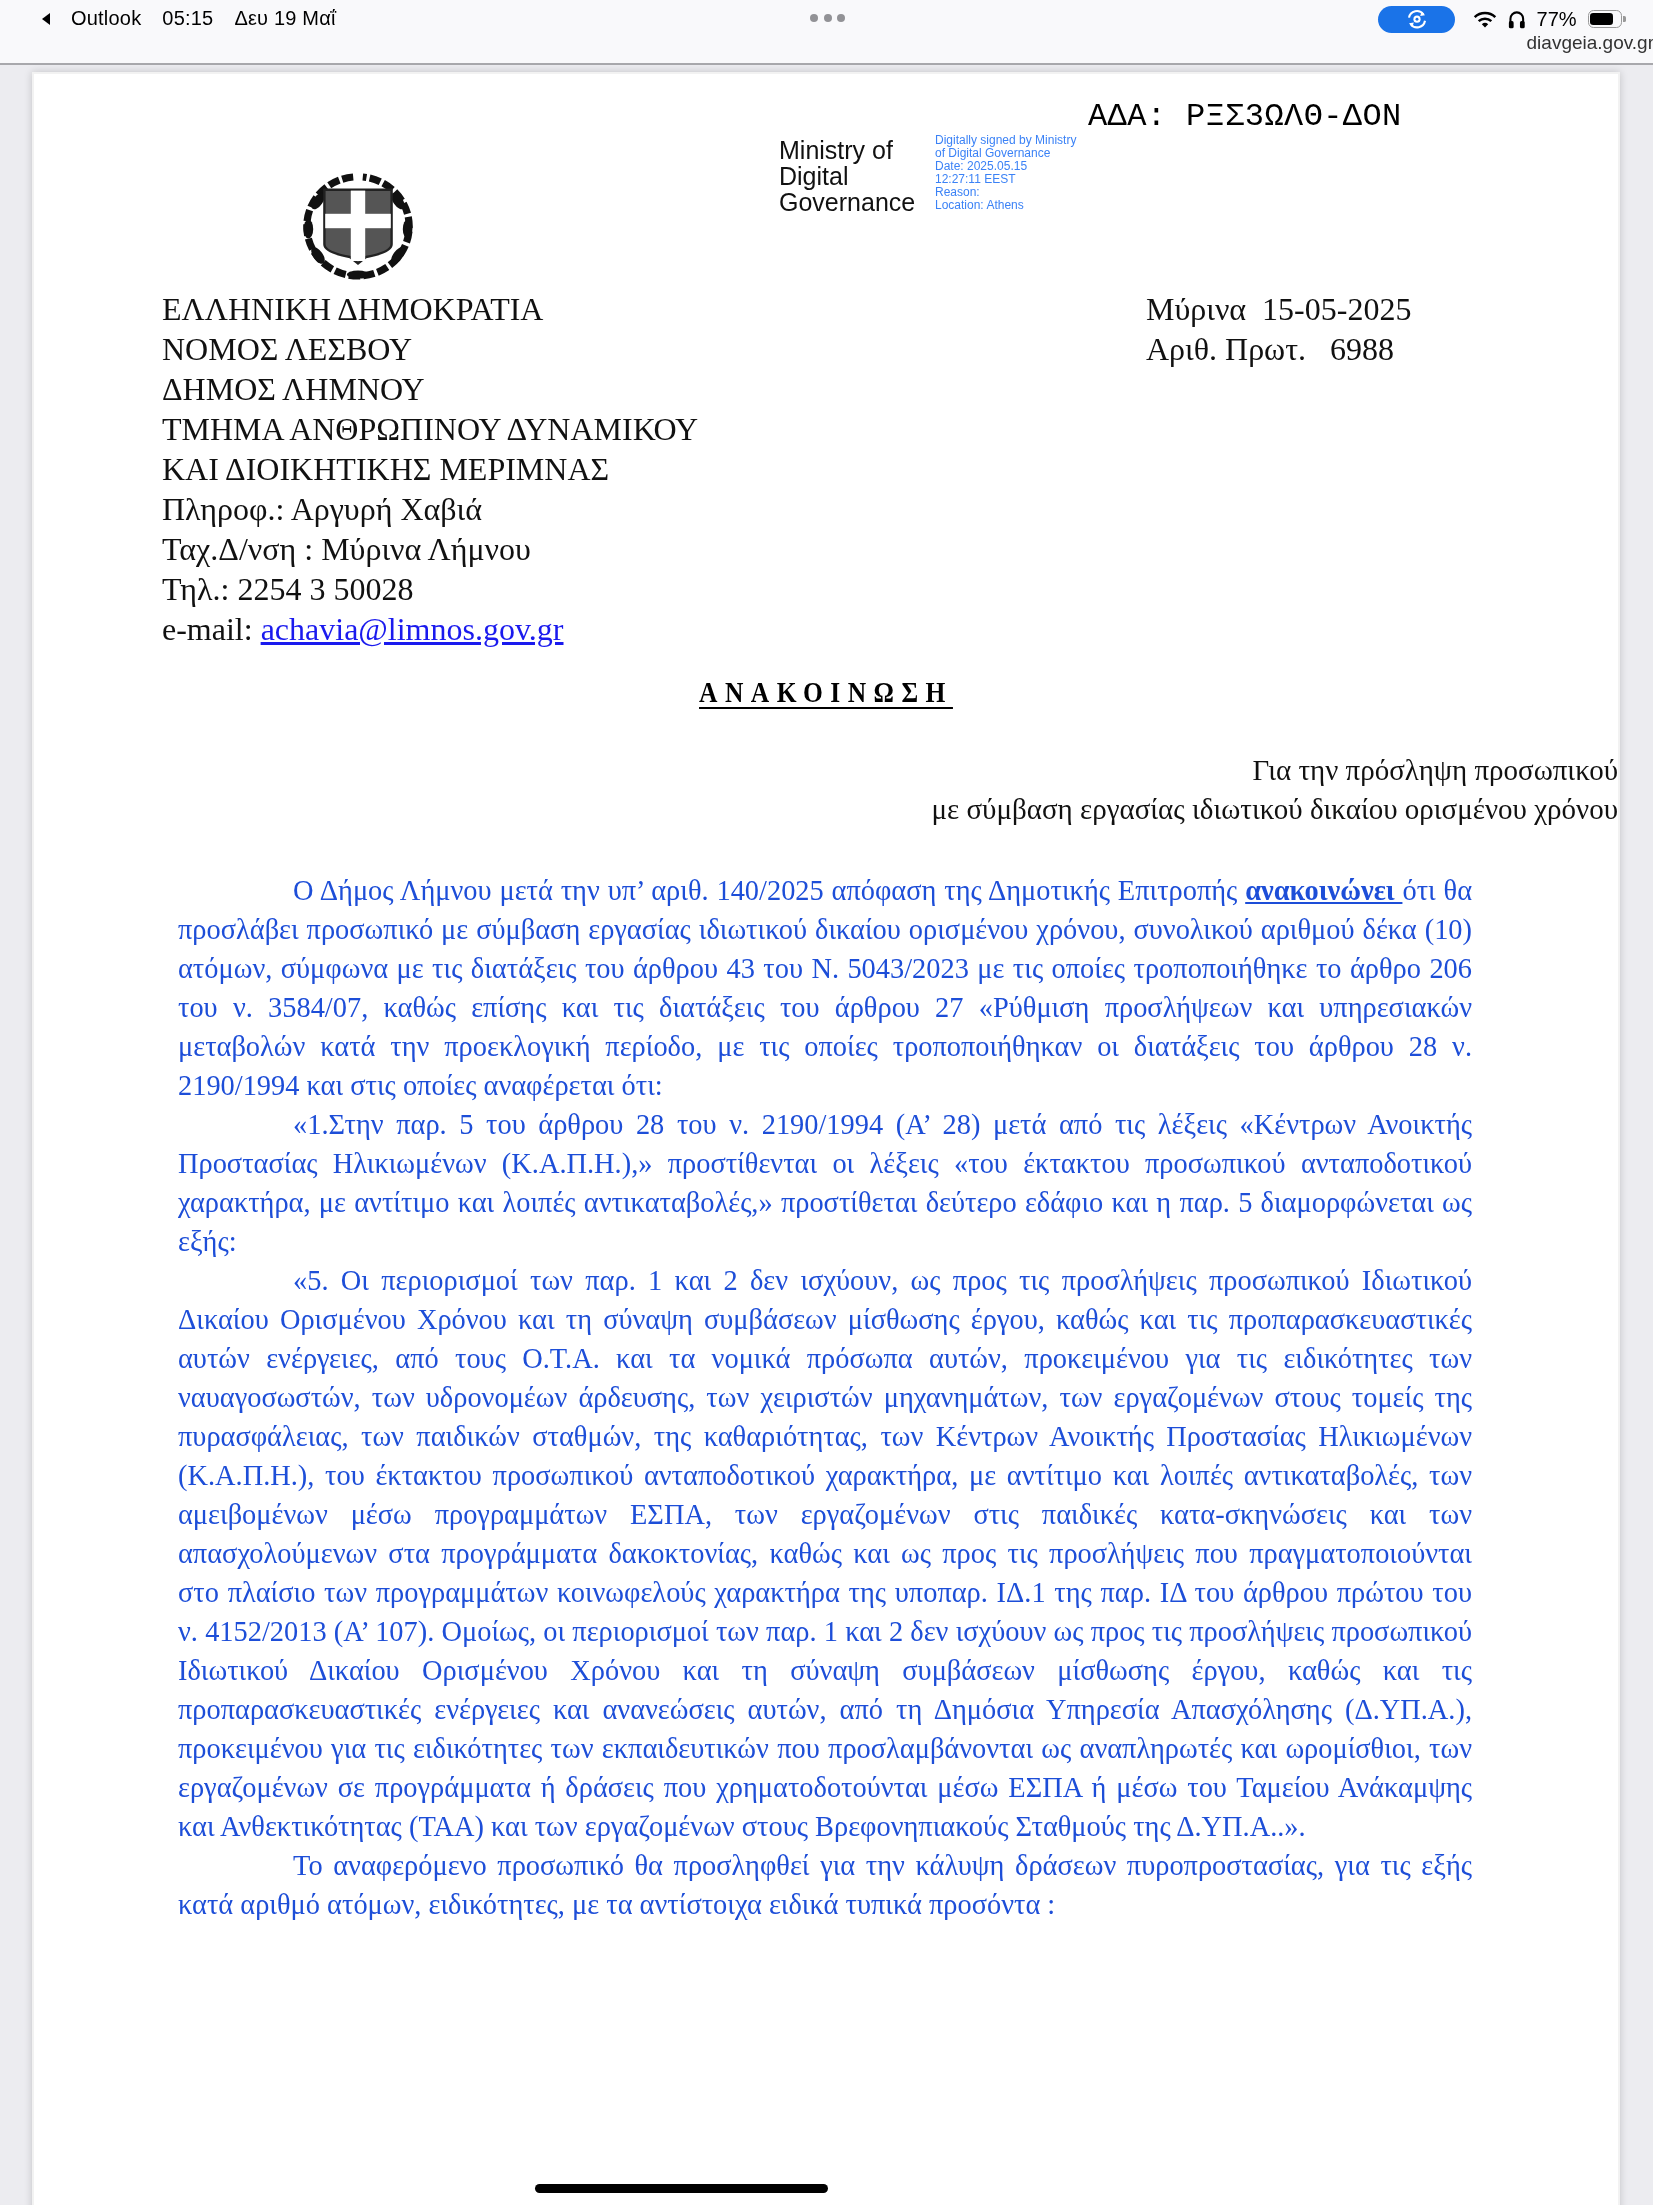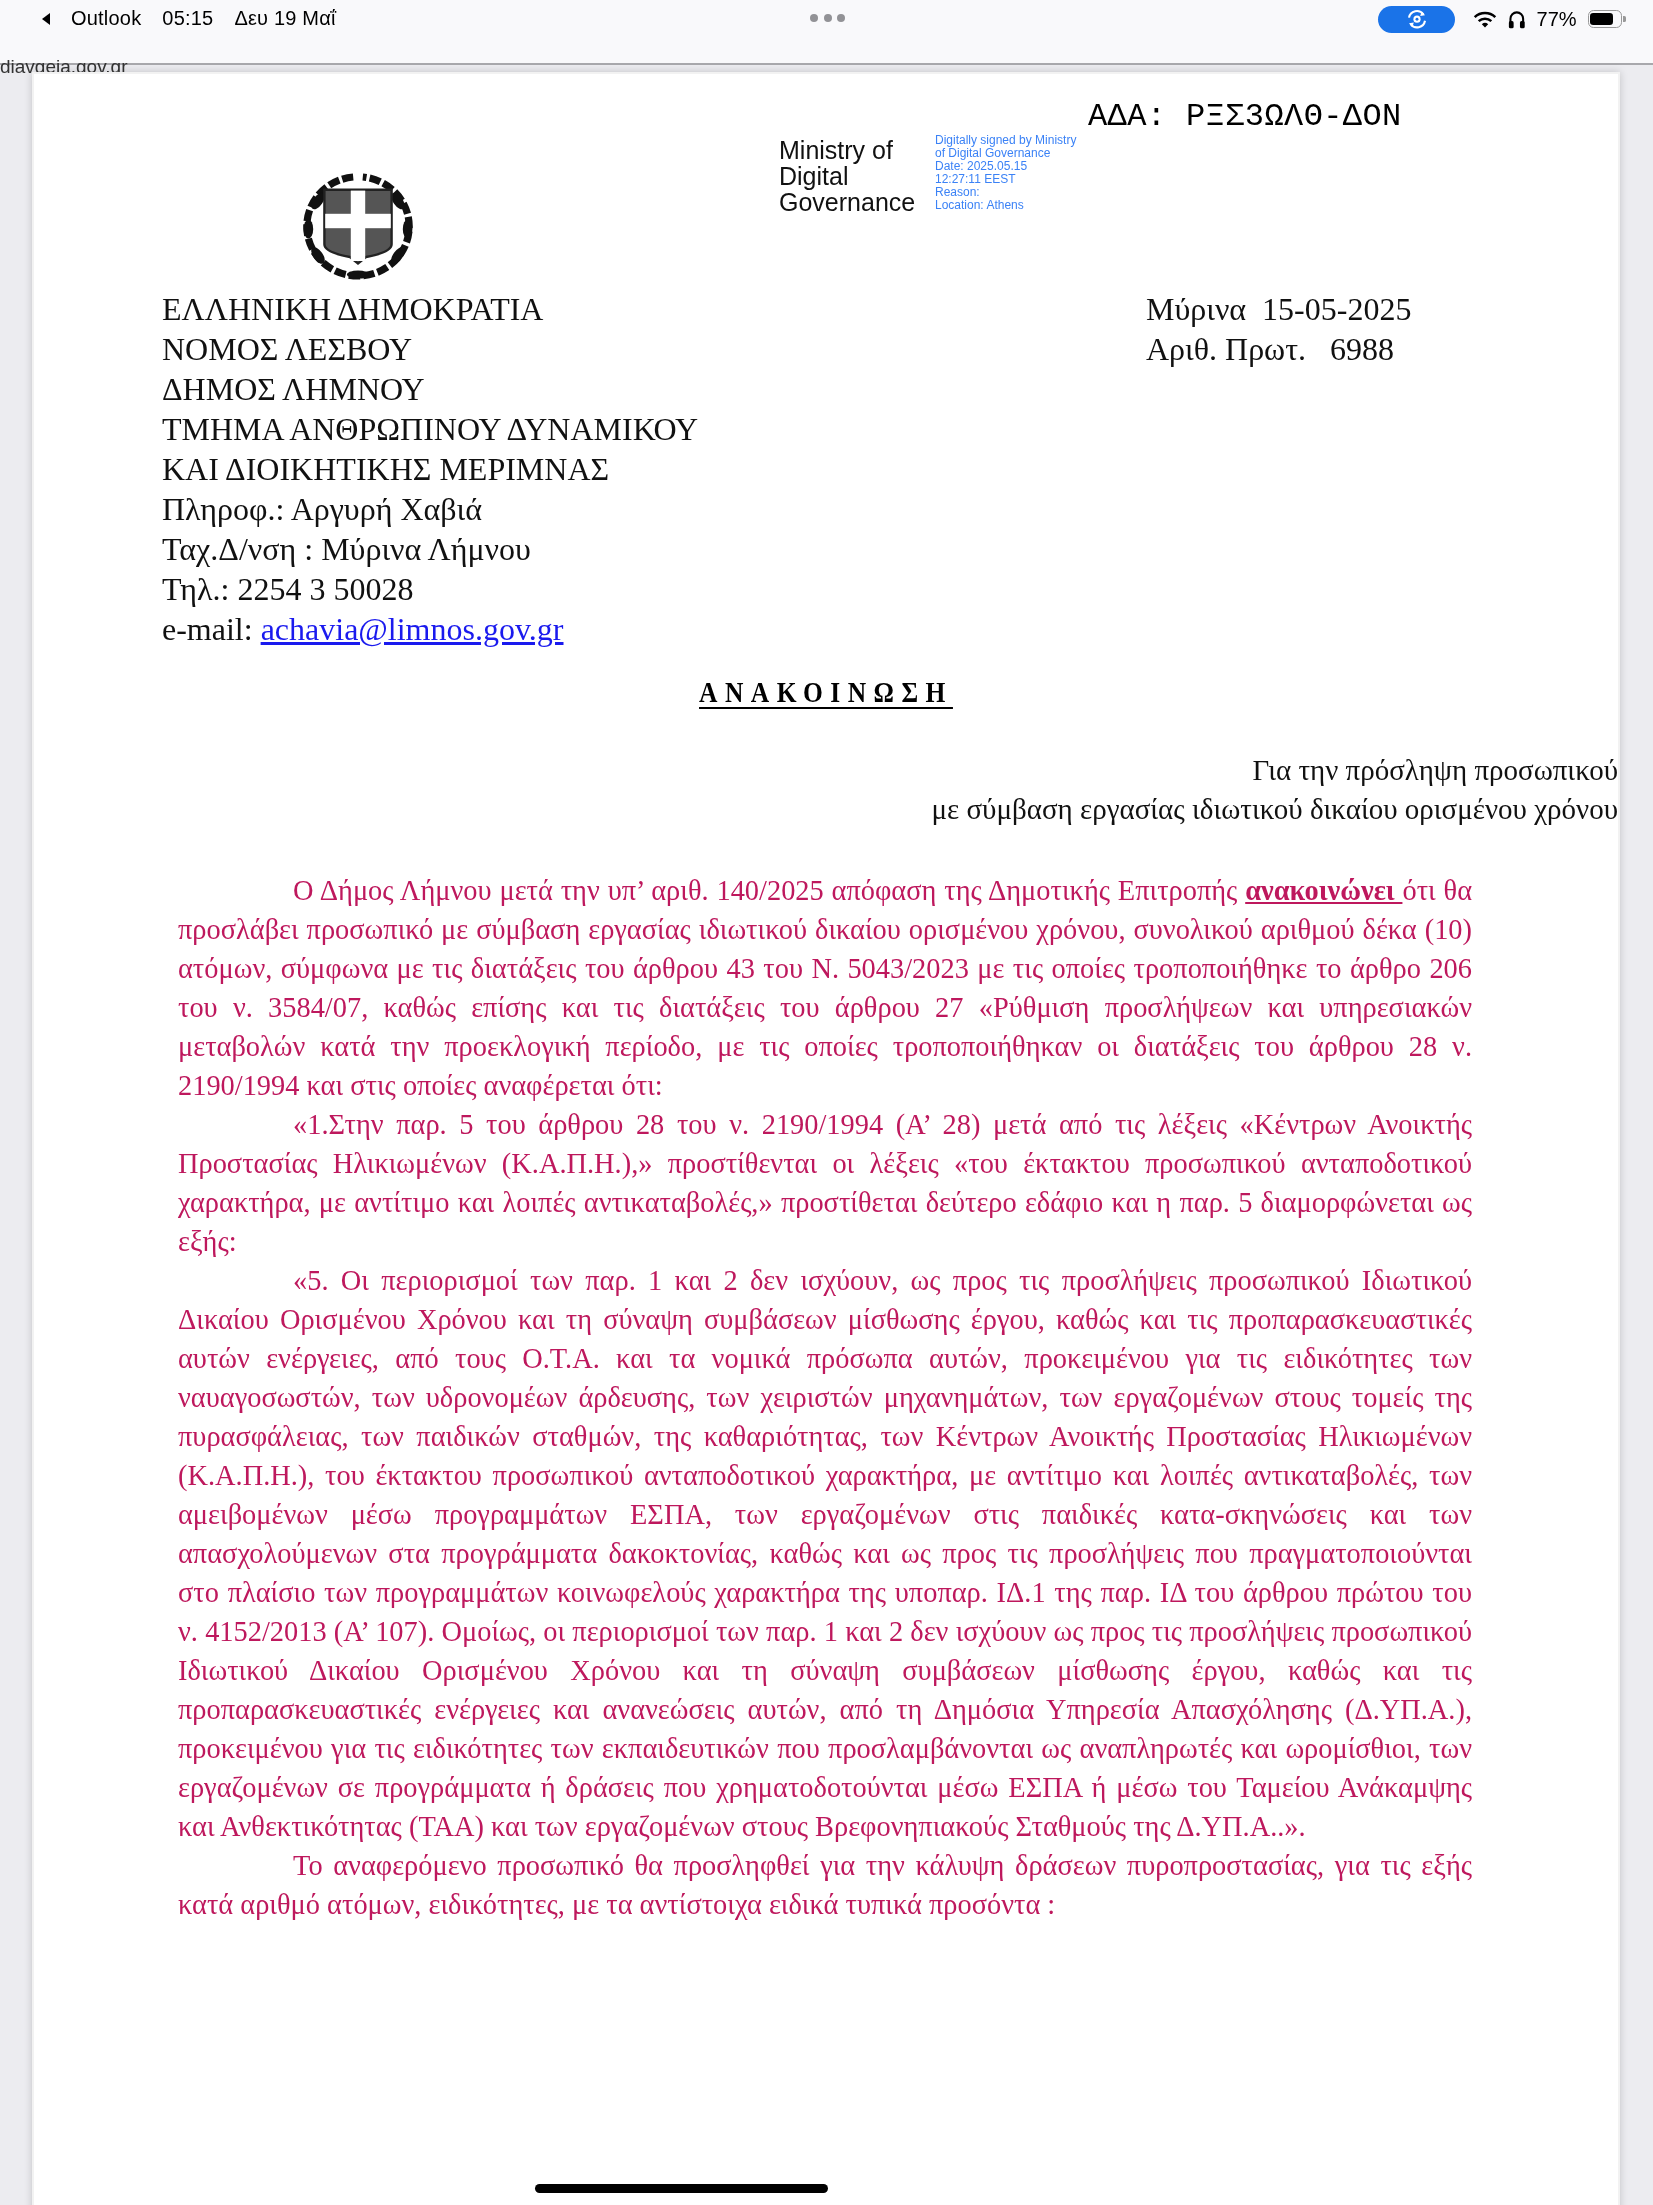--- a/index.html
+++ b/index.html
@@ -11,21 +11,21 @@
   .statusbar {
     position:absolute; left:0; top:0; width:1654px; height:63px;
     background:#f9f9fb; border-bottom:2.4px solid #a8a8ac;
     font-family:"Liberation Sans", sans-serif; color:#000;
   }
   .sb-left { position:absolute; left:42px; top:7.2px; font-size:20px; letter-spacing:0.2px; display:flex; gap:21px; align-items:center;}
   .sb-back { display:flex; align-items:center; gap:21px; }
   .sb-back .tri { width:0; height:0; border-top:6.4px solid transparent; border-bottom:6.4px solid transparent; border-right:8.8px solid #000; }
   .sb-dots { position:absolute; left:810px; top:13.6px; display:flex; gap:5.6px; }
   .sb-dots span { width:8px; height:8px; border-radius:50%; background:#929296; display:block; }
-  .sb-url { position:absolute; left:0; width:1654px; top:32px; text-align:left; font-size:19px; color:#333;margin-top:24px; }
+  .sb-url { position:absolute; left:0; width:1654px; top:32px; text-align:right; font-size:19px; color:#333; }
   .sb-right { position:absolute; left:1378px; top:5.6px; display:flex; align-items:center; gap:11.2px; font-size:20px; }
   .sb-pill { width:77px; height:27px; border-radius:13.6px; background:#1a73e8; display:flex; align-items:center; justify-content:center; margin-right:6.4px; }
   .battery { width:34px; height:17.6px; border:1.6px solid #999; border-radius:5.6px; position:relative; box-sizing:border-box; }
   .battery .fill { position:absolute; left:1.6px; top:1.6px; bottom:1.6px; width:22.4px; background:#000; border-radius:3.2px; }
   .battery:after { content:""; position:absolute; right:-4.8px; top:4.8px; width:2.4px; height:5.6px; background:#999; border-radius:0 1.6px 1.6px 0; }
 
   .page {
     position:absolute; left:32px; top:72px; width:1588px; height:2164px;
     background:#fff; box-shadow:0 0 8px rgba(0,0,0,0.18);
     border:2.4px solid #f2f2f2; box-sizing:border-box;
@@ -40,21 +40,21 @@
   .hdr-right { left:1112px; top:215px; font-size:32px; line-height:40px; color:#111; }
   .title {
     left:0; width:100%; top:601px; text-align:center;
     font-size:30px; font-weight:bold; letter-spacing:8.8px;
     text-decoration:underline; text-decoration-thickness:2.4px; text-underline-offset:4.8px;
     transform:scaleX(0.85); transform-origin:center;
   }
   .subtitle { left:0; width:100%; top:677px; text-align:right; font-size:29px; line-height:39px; color:#111; }
   .body {
     left:144px; top:797px; width:1294px;
-    font-size:28.4px; line-height:39px; color:#be185d; text-align:justify;
+    font-size:28.4px; line-height:39px; color:#1d4ed8; text-align:justify;
   }
   .body p { margin:0; text-indent:0; }
   .body p.ind { text-indent:115px; }
   .body u b { font-weight:bold; }
   .home { position:absolute; left:535px; top:2184px; width:293px; height:8.8px; border-radius:4.8px; background:#000; }
 </style>
 </head>
 <body>
 
 <div class="statusbar">

